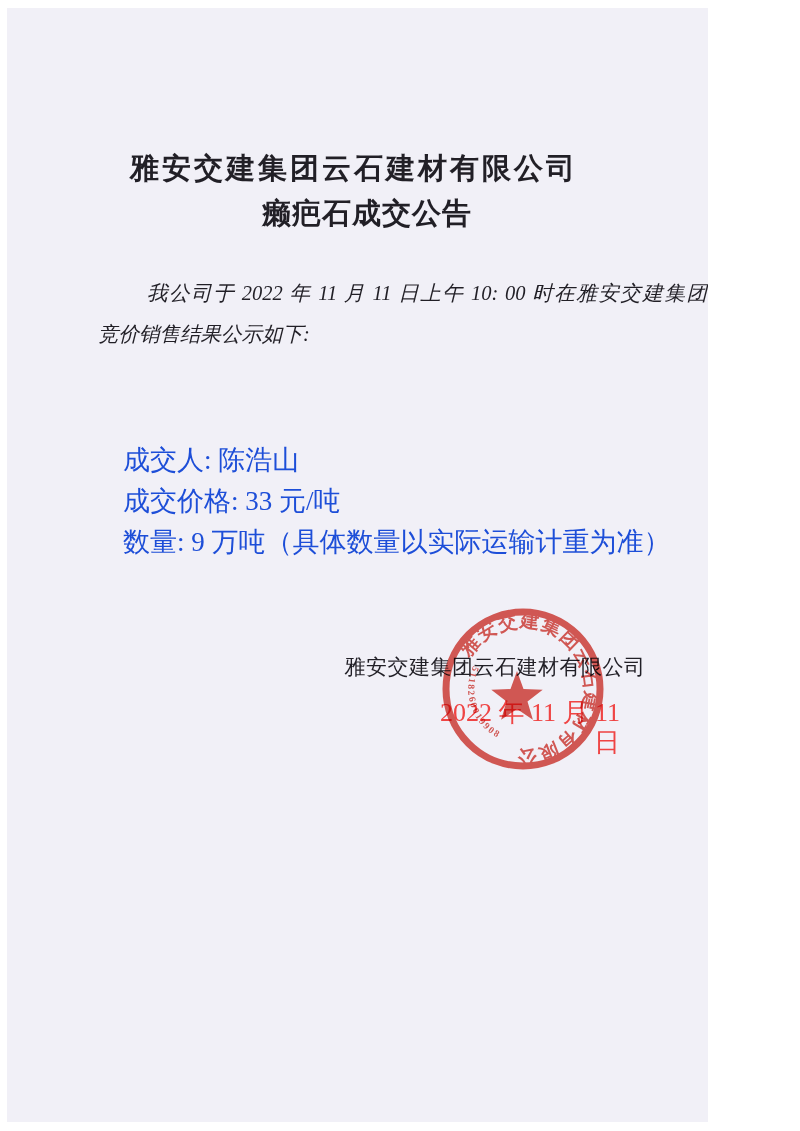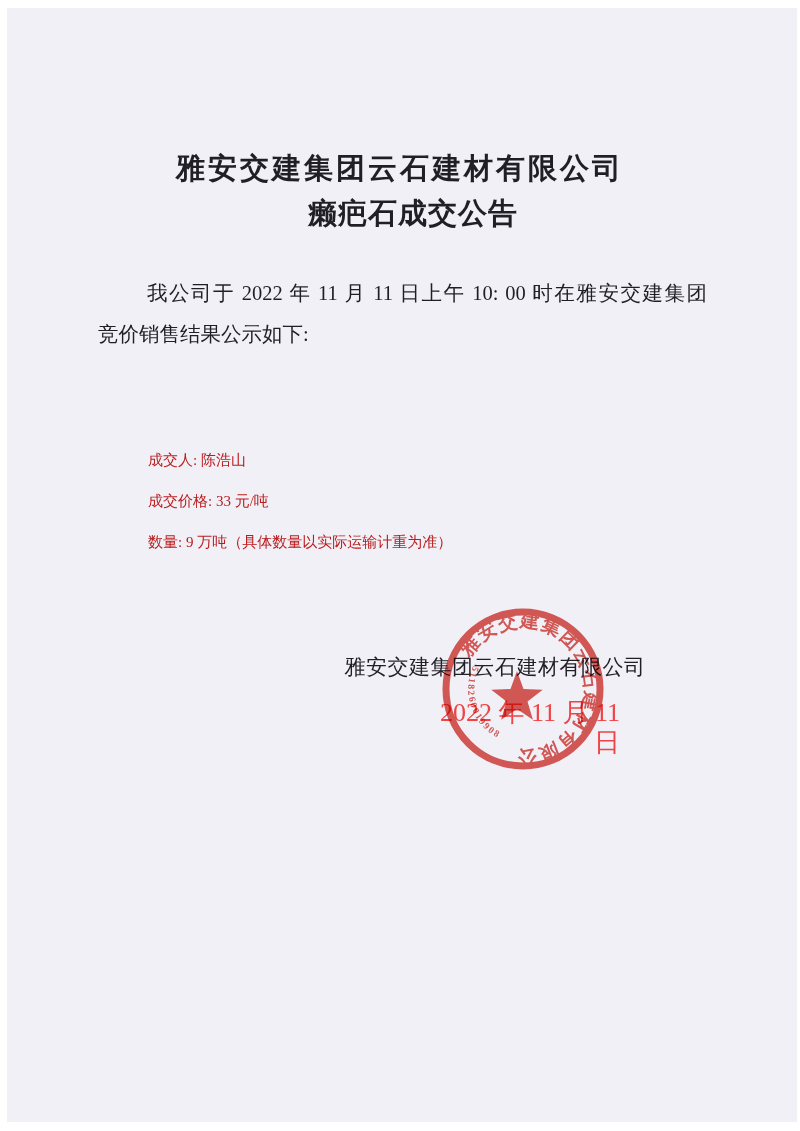--- a/index.html
+++ b/index.html
@@ -1,18 +1,18 @@
 <!DOCTYPE html>
 <html><head>
 <meta charset="utf-8">
 <style>
   html, body { margin: 0; padding: 0; background: #ffffff; }
   .page {
     position: relative;
-    width: 800px;
+    width: 708px;
     height: 1131px;
     background: #ffffff;
     overflow: hidden;
     font-family: "Liberation Serif", "DejaVu Serif", serif;
   }
   .paper {
     position: absolute;
     left: 7px; top: 8px;
     width: 790px; height: 1114px;
     background: #f1f0f7;
@@ -29,34 +29,35 @@
   #title-line1 { top: 148px; letter-spacing: 3px; }
   #title-line2 { top: 193px; letter-spacing: 1px; margin-left: 26px; }
   .para {
     position: absolute;
     left: 98px;
     width: 609px;
     top: 273px;
     font-size: 20.5px;
     line-height: 41px;
     color: #211f26;
+    font-style: italic;
   }
   .pline {
     text-align: justify;
     text-align-last: justify;
   }
   .pline.first { padding-left: 49px; }
   .pline.last { text-align: center; text-align-last: left; }
   .results {
     position: absolute;
-    left: 148px;
+    left: 123px;
     top: 440px;
-    font-size: 15px;
+    font-size: 27px;
     line-height: 41px;
-    color: #b91c1c;
+    color: #1d4ed8;
   }
   .sig-company {
     position: absolute;
     left: 339px;
     width: 312px;
     top: 652px;
     font-size: 21px;
     line-height: 30px;
     text-align: center;
     letter-spacing: 0.5px;

